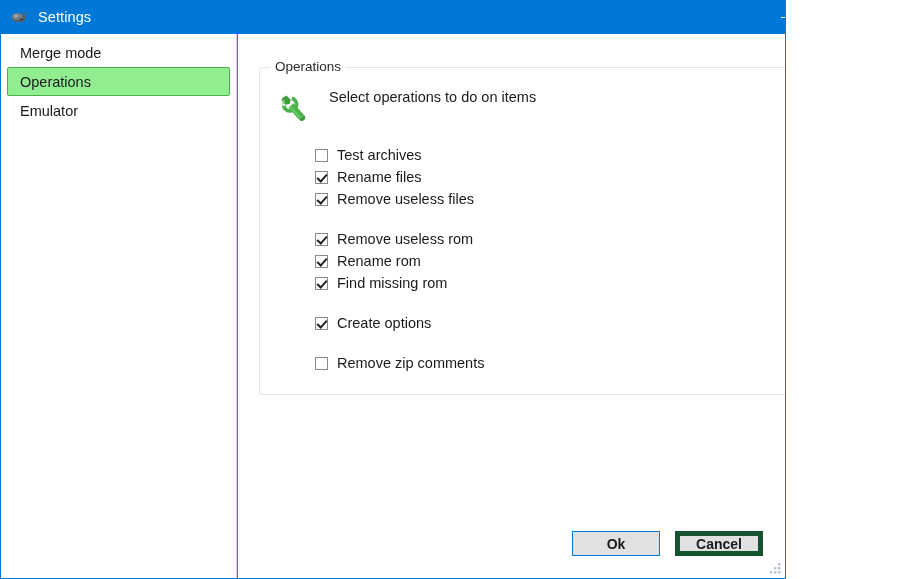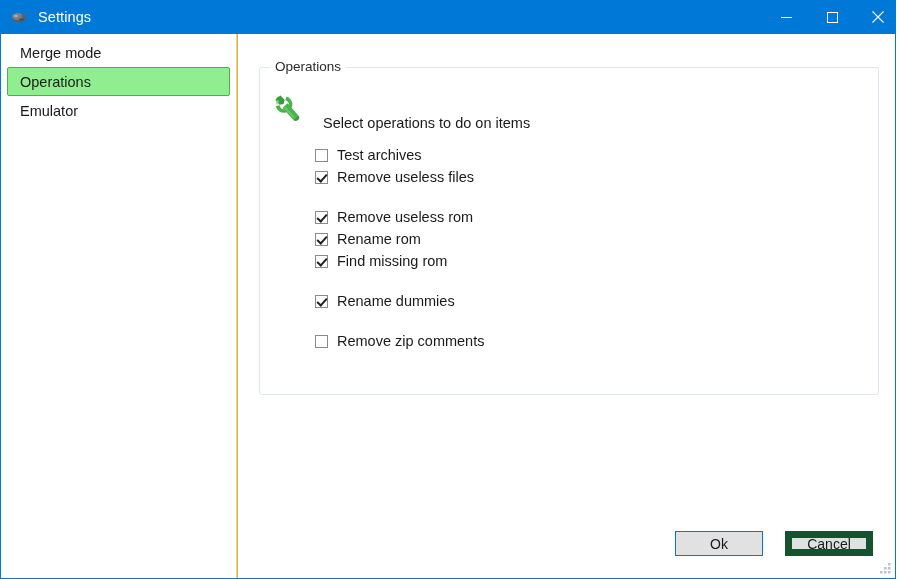--- a/index.html
+++ b/index.html
@@ -6,24 +6,24 @@
     margin: 0;
     padding: 0;
     background: #ffffff;
   }
   body {
     font-family: "Liberation Sans", sans-serif;
     -webkit-font-smoothing: antialiased;
   }
   .window {
     position: relative;
-    width: 896px;
+    width: 786px;
     height: 579px;
     box-sizing: border-box;
-    background: #eab308;
+    background: #a16207;
     border: 1px solid #0078d7;
     border-top: none;
     overflow: hidden;
   }
 
   
   .titlebar {
     position: absolute;
     left: 0; top: 0;
     width: 900px;
@@ -117,24 +117,24 @@
     top: -9px;
     background: #ffffff;
     padding: 0 5px;
     font-size: 13.5px;
     color: #2b2b2b;
     white-space: nowrap;
   }
 
   .gb-header {
     position: absolute;
-    left: 8px;
+    left: 14px;
     top: 21px;
     display: flex;
-    align-items: flex-end;
+    align-items: flex-start;
   }
   .wrench-icon {
     width: 42px;
     height: 42px;
     flex: none;
   }
   .gb-header-text {
     margin-left: 13px;
     font-size: 14.5px;
     color: #1a1a1a;
@@ -182,29 +182,30 @@
     color: #1a1a1a;
     white-space: nowrap;
   }
 
   
   .footer {
     position: absolute;
     right: 22px;
     bottom: 22px;
     display: flex;
-    gap: 22px;
+    gap: 15px;
+    font-weight: bold;
   }
   .btn {
     width: 88px;
     height: 25px;
     font-size: 14px;
     color: #1a1a1a;
     background: #e1e1e1;
-    border: 7px solid #14532d;
+    border: 5px solid #14532d;
     box-sizing: border-box;
     display: flex;
     align-items: center;
     justify-content: center;
     font-family: "Liberation Sans", sans-serif;
   }
   .btn.default {
     border: 1px solid #0078d7;
     background: #e1e1e1;
   }
@@ -289,20 +290,24 @@
 
       <div class="check-groups">
 
         <div class="check-group">
           <div class="check-row">
             <span class="cbox"></span>
             <span class="check-label">Test archives</span>
           </div>
           <div class="check-row">
             <span class="cbox checked"></span>
+            <span class="check-label">Rename files</span>
+          </div>
+          <div class="check-row">
+            <span class="cbox checked"></span>
             <span class="check-label">Remove useless files</span>
           </div>
         </div>
 
         <div class="check-group">
           <div class="check-row">
             <span class="cbox checked"></span>
             <span class="check-label">Remove useless rom</span>
           </div>
           <div class="check-row">
@@ -311,21 +316,21 @@
           </div>
           <div class="check-row">
             <span class="cbox checked"></span>
             <span class="check-label">Find missing rom</span>
           </div>
         </div>
 
         <div class="check-group">
           <div class="check-row">
             <span class="cbox checked"></span>
-            <span class="check-label">Rename dummies</span>
+            <span class="check-label">Create options</span>
           </div>
         </div>
 
         <div class="check-group">
           <div class="check-row">
             <span class="cbox"></span>
             <span class="check-label">Remove zip comments</span>
           </div>
         </div>
 

